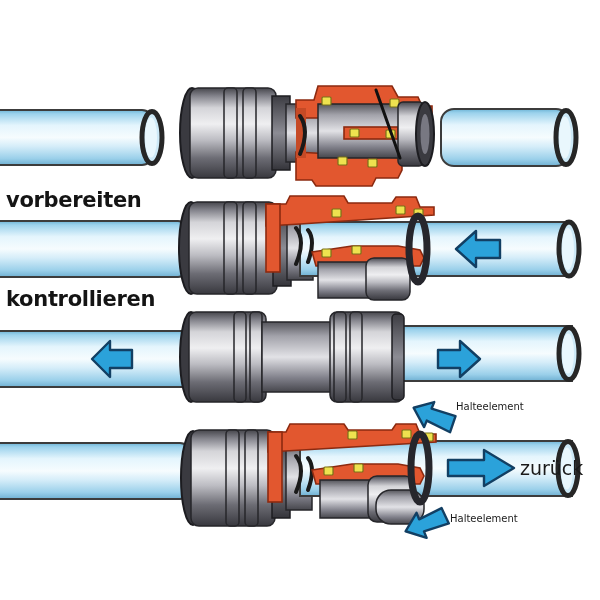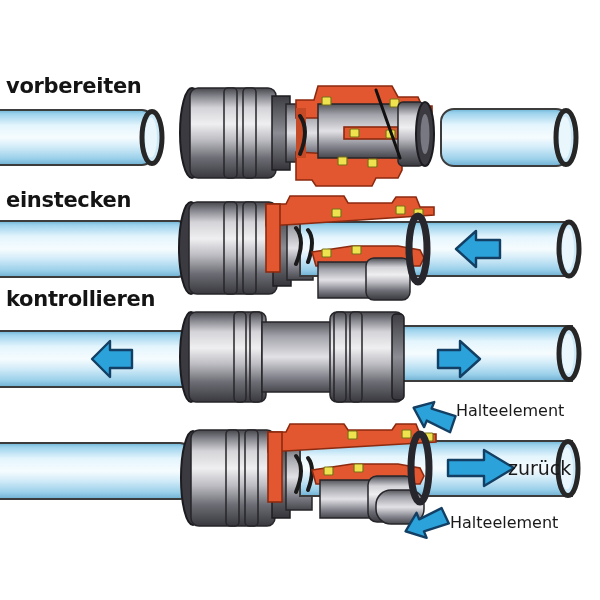--- a/index.html
+++ b/index.html
@@ -8,21 +8,21 @@
     font-family:"DejaVu Sans", sans-serif;
   }
   .art{position:absolute;left:0;top:0;}
   .step-label{
     position:absolute;font-weight:700;font-size:21px;color:#141414;
     letter-spacing:-0.3px;white-space:nowrap;
   }
   .ann{
     position:absolute;font-weight:400;color:#1a1a1a;white-space:nowrap;
   }
-  .ann.small{font-size:16px;}
+  .ann.small{font-size:10px;}
   .ann.mid{font-size:19px;}
   
   .pipe{fill:url(#pipeV);stroke:#3c3c3c;stroke-width:2;}
   .pipe-open{fill:#cde9f7;stroke:#262626;stroke-width:5;}
   .pipe-open-in{fill:#e9f7fd;stroke:none;}
   .metal{fill:url(#grayV);stroke:#26262a;stroke-width:1.5;}
   .metal-core{fill:url(#grayC);stroke:#26262a;stroke-width:1.5;}
   .metal-dark{fill:url(#grayD);stroke:#1e1e22;stroke-width:1.5;}
   .cap{fill:#3a3a40;stroke:#1c1c20;stroke-width:2;}
   .red{fill:#e2572f;stroke:#8c2a10;stroke-width:1.6;}
@@ -198,20 +198,19 @@
       <polygon class="arrow" points="448,460 484,460 484,450 514,468 484,486 484,476 448,476" fill="#2ba2da"></polygon>
       <g transform="translate(434,416) rotate(22)">
         <polygon class="arrow" points="-22,0 -5,-13 -5,-6 20,-8 21,9 -5,7 -5,14" fill="#2ba2da"></polygon>
       </g>
       <g transform="translate(426,523) rotate(-22)">
         <polygon class="arrow" points="-22,0 -5,-13 -5,-6 20,-8 21,9 -5,7 -5,14" fill="#2ba2da"></polygon>
       </g>
     </g>
   </svg>
 
-  <div class="step-label" style="left:6px;top:74px;">vorbereiten</div>
-  <div class="step-label" style="left:6px;top:188px;">einstecken</div>
+  <div class="step-label" style="left:6px;top:188px;">vorbereiten</div>
   <div class="step-label" style="left:6px;top:287px;">kontrollieren</div>
 
   <div class="ann small" style="left:456px;top:401px;">Halteelement</div>
-  <div class="ann mid" style="left:508px;top:457px;">zurück</div>
+  <div class="ann mid" style="left:520px;top:457px;">zurück</div>
   <div class="ann small" style="left:450px;top:513px;">Halteelement</div>
 </div>
 
 </body></html>

